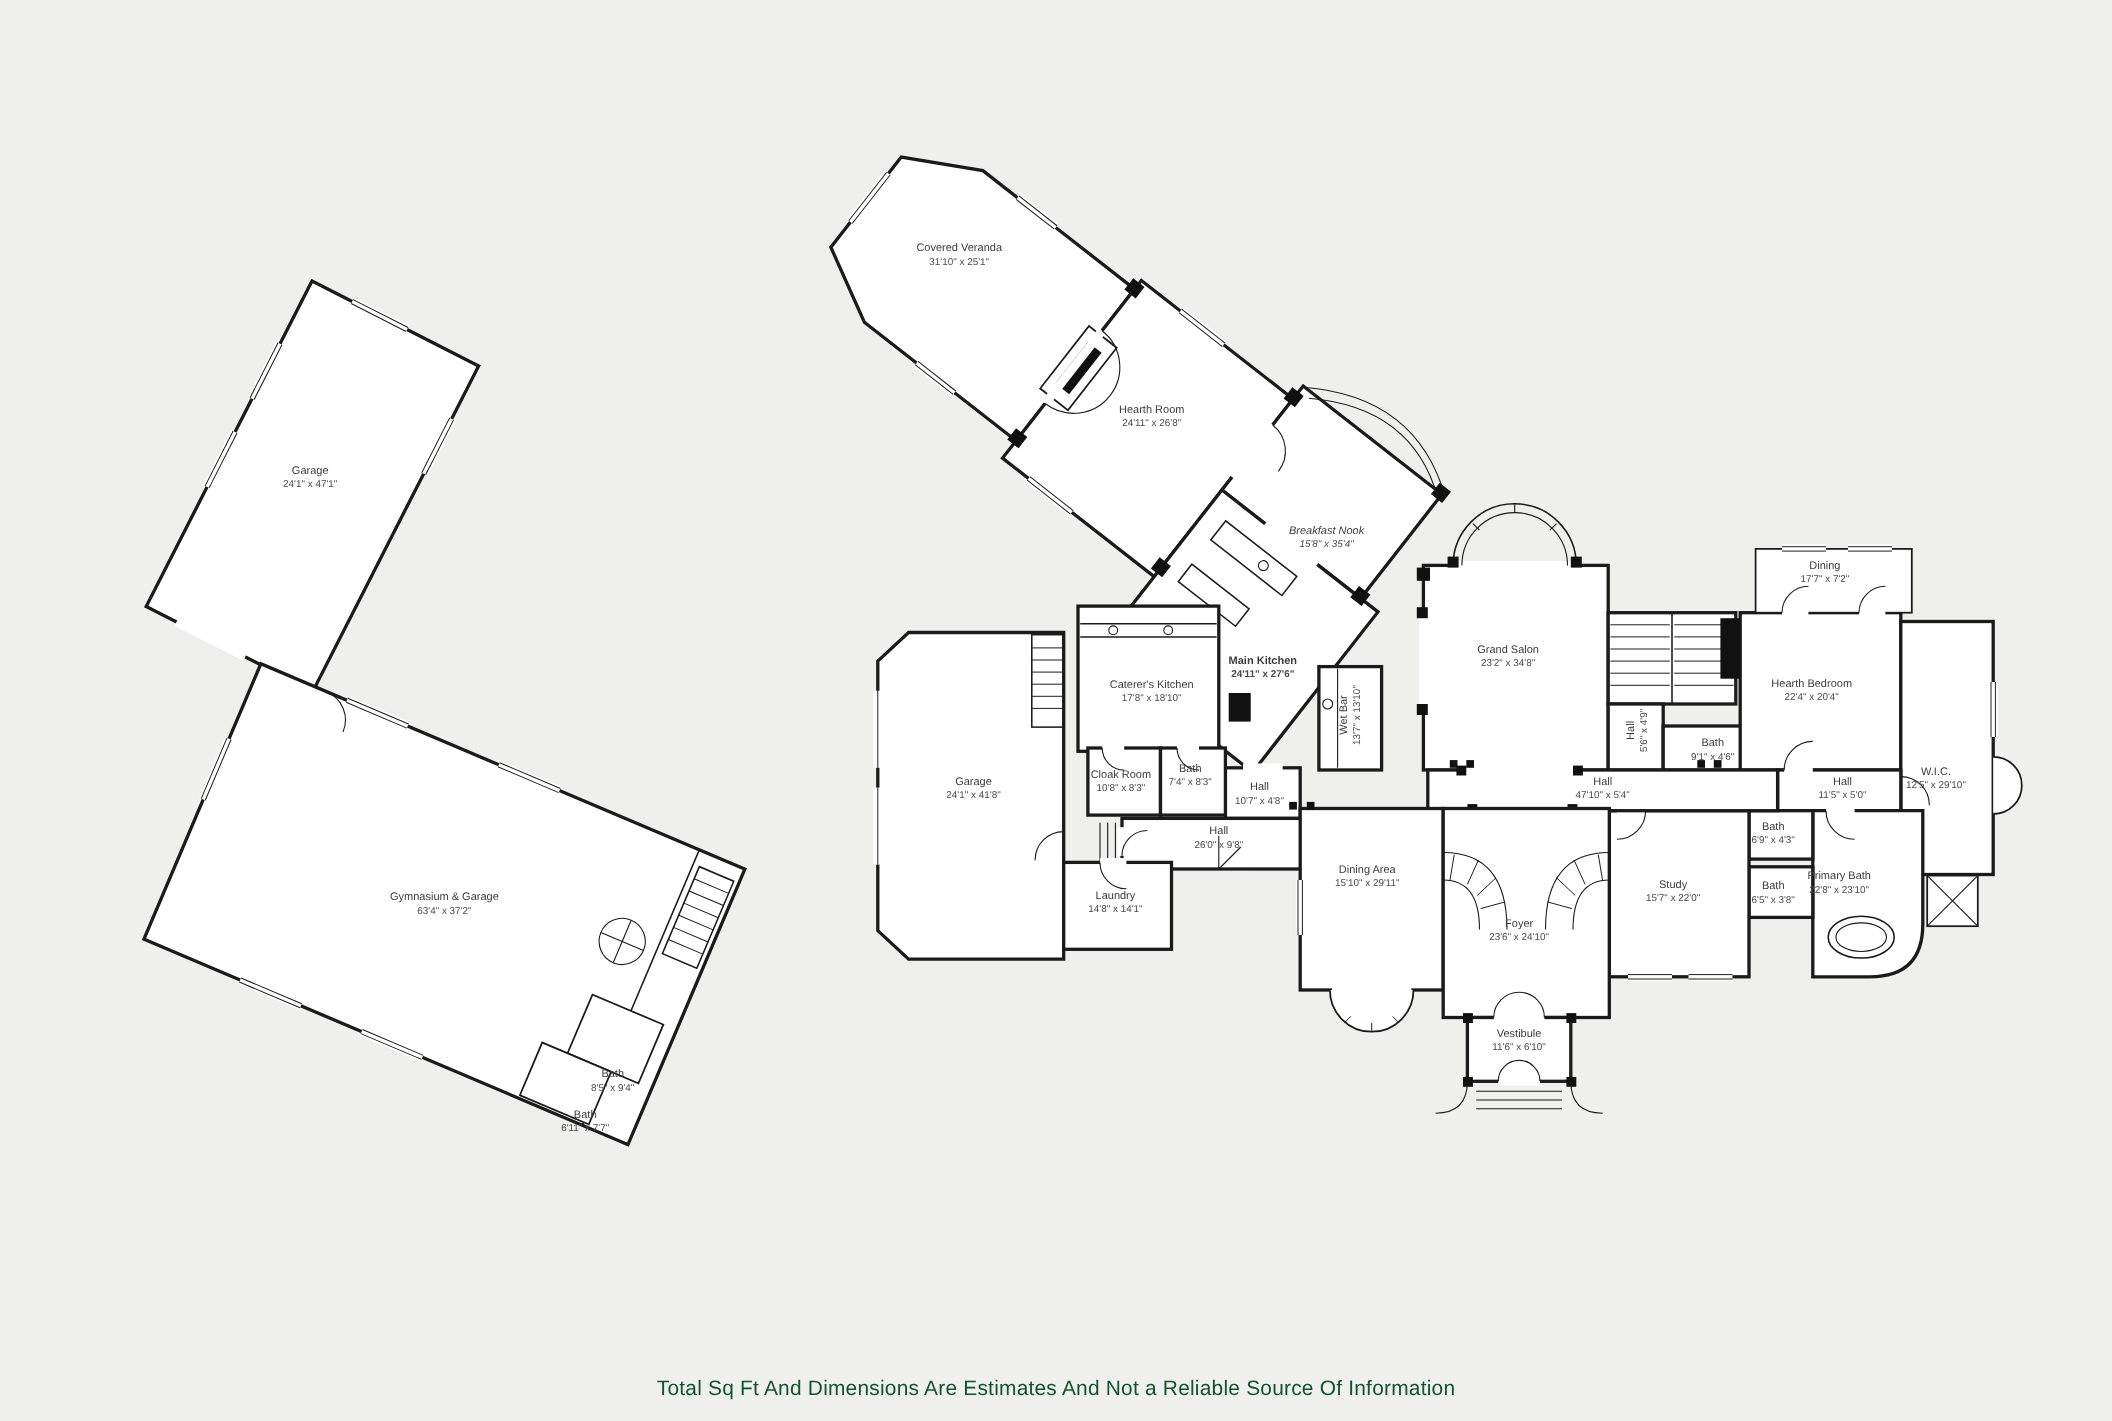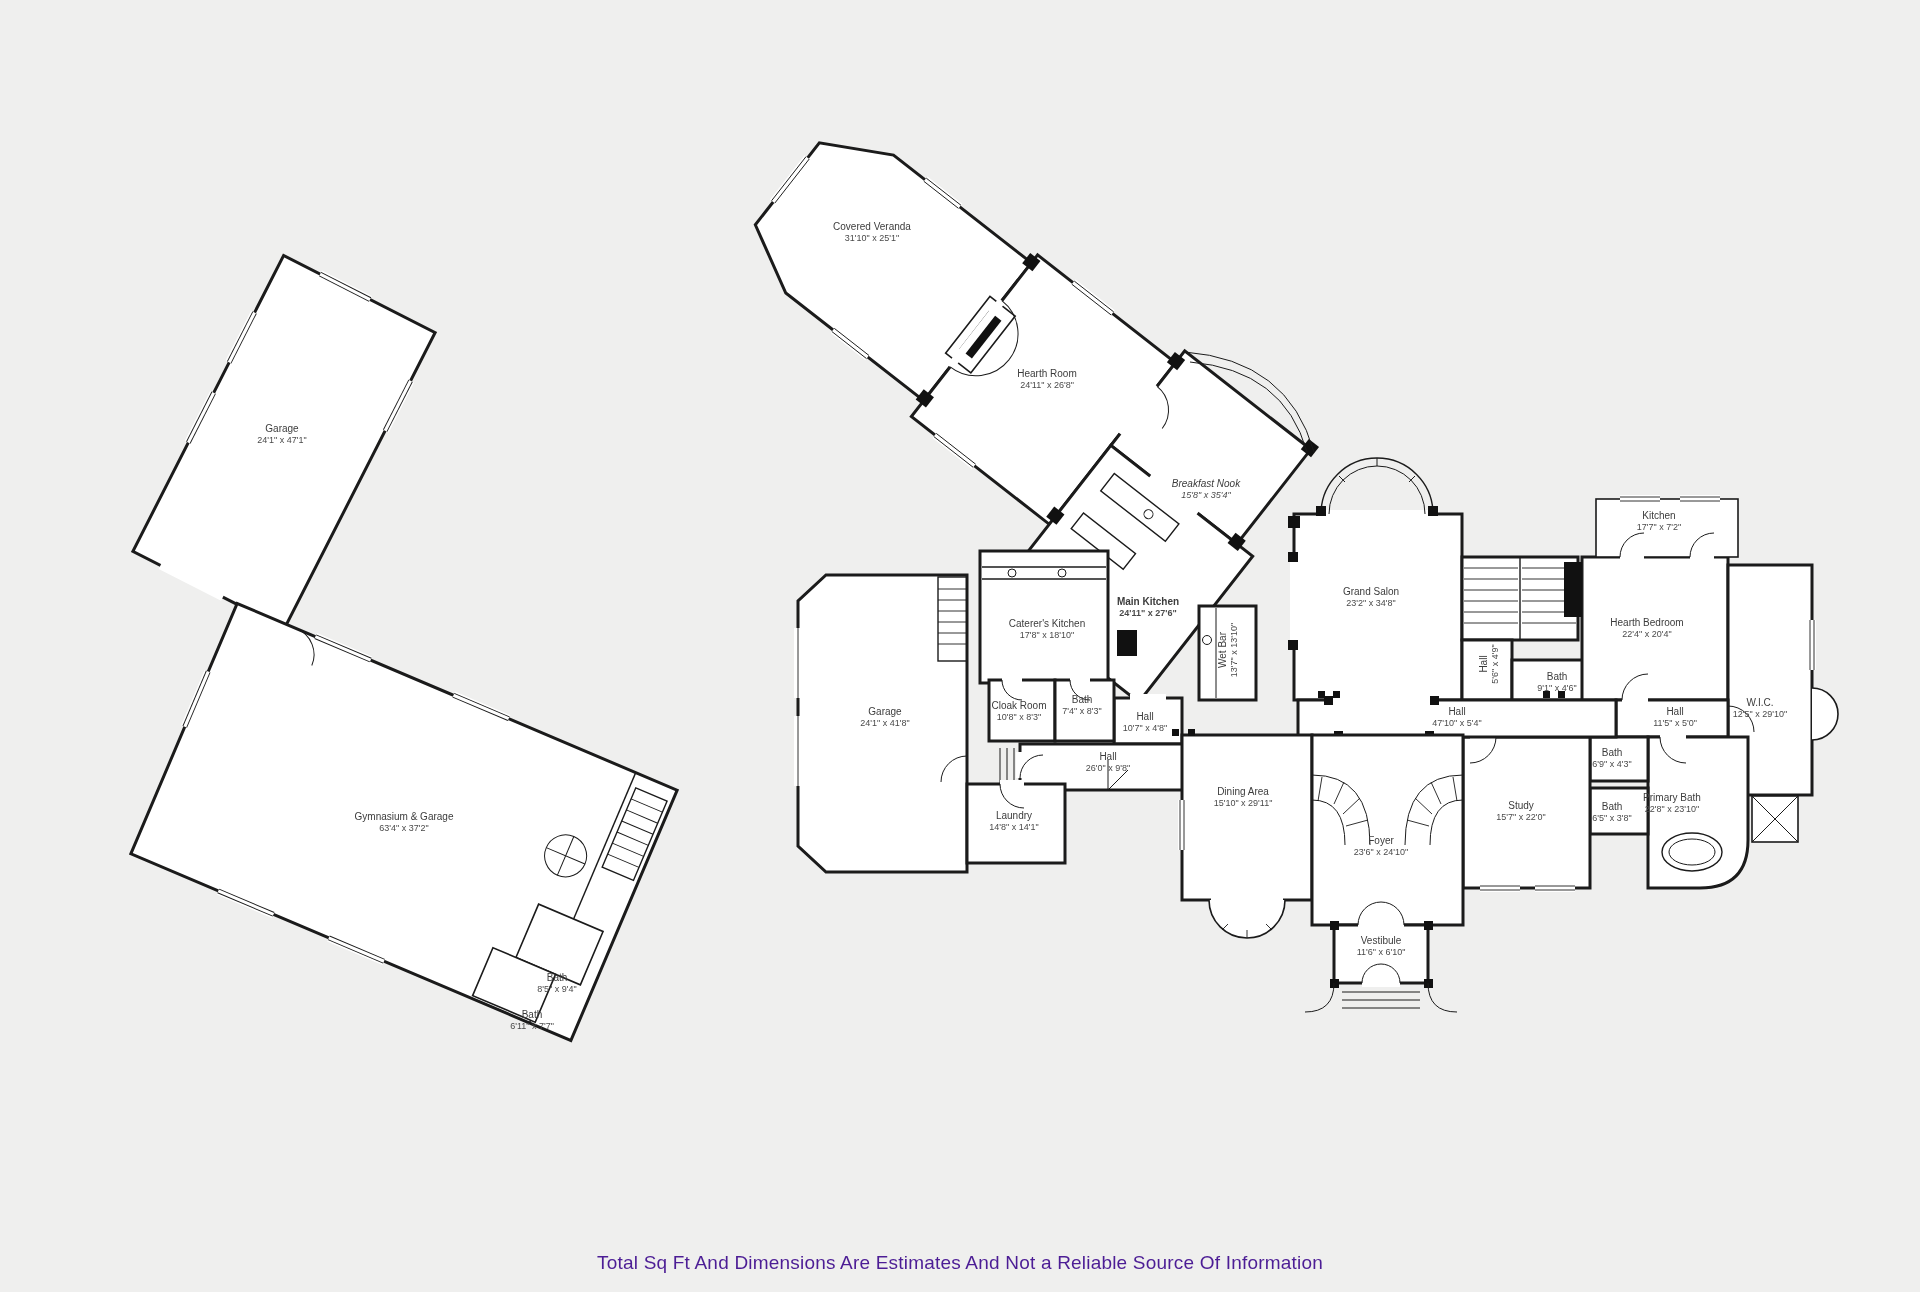--- a/index.html
+++ b/index.html
@@ -36,21 +36,21 @@
   }
   .room-label .rn{font-size:10px;line-height:12px;}
   .room-label .rd{font-size:9px;line-height:11px;color:#4a4a4a;}
   .room-label.rot{transform:translate(-50%,-50%) rotate(-90deg);}
   .disclaimer{
     position:absolute;
     left:0;right:0;
     top:1252px;
     text-align:center;
     font-size:19px;
-    color:#4c1d95;
+    color:#14532d;
     letter-spacing:0.2px;
   }
 </style>
 </head>
 <body>
 
 <div class="canvas">
 
 <svg width="1920" height="1292" viewBox="0 0 1920 1292">
 
@@ -395,21 +395,21 @@
       </div>
       <div class="room-label" style="left: 1047px; top: 629px;">
         <div class="rn">Caterer's Kitchen</div>
         <div class="rd">17'8" x 18'10"</div>
       </div>
       <div class="room-label" style="left: 1371px; top: 597px;">
         <div class="rn">Grand Salon</div>
         <div class="rd">23'2" x 34'8"</div>
       </div>
       <div class="room-label" style="left: 1659px; top: 521px;">
-        <div class="rn">Kitchen</div>
+        <div class="rn">Dining</div>
         <div class="rd">17'7" x 7'2"</div>
       </div>
       <div class="room-label" style="left: 1647px; top: 628px;">
         <div class="rn">Hearth Bedroom</div>
         <div class="rd">22'4" x 20'4"</div>
       </div>
       <div class="room-label" style="left: 885px; top: 717px;">
         <div class="rn">Garage</div>
         <div class="rd">24'1" x 41'8"</div>
       </div>

